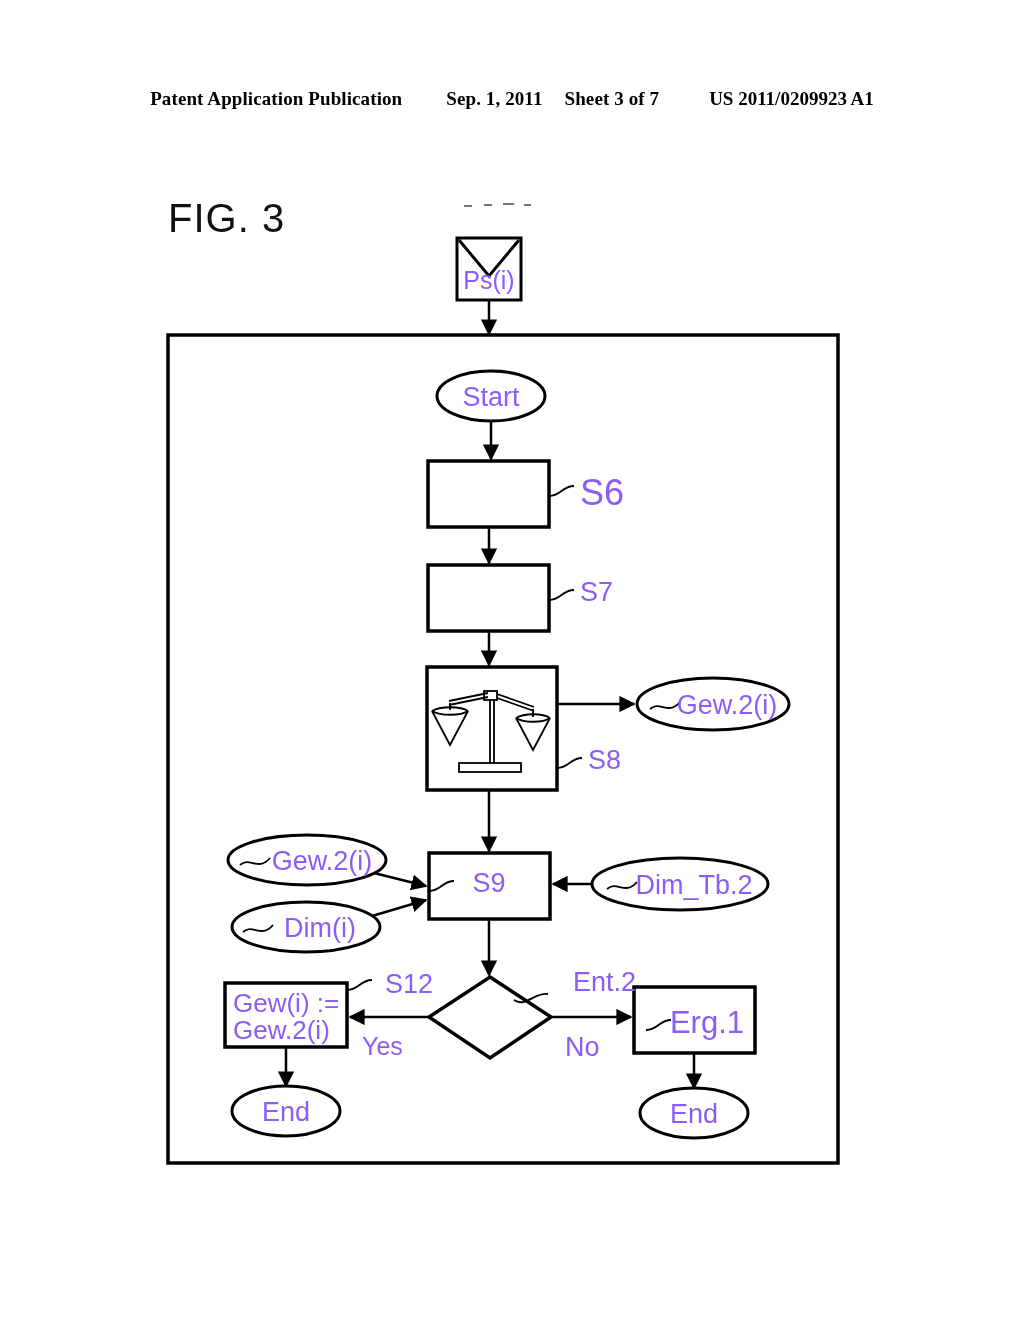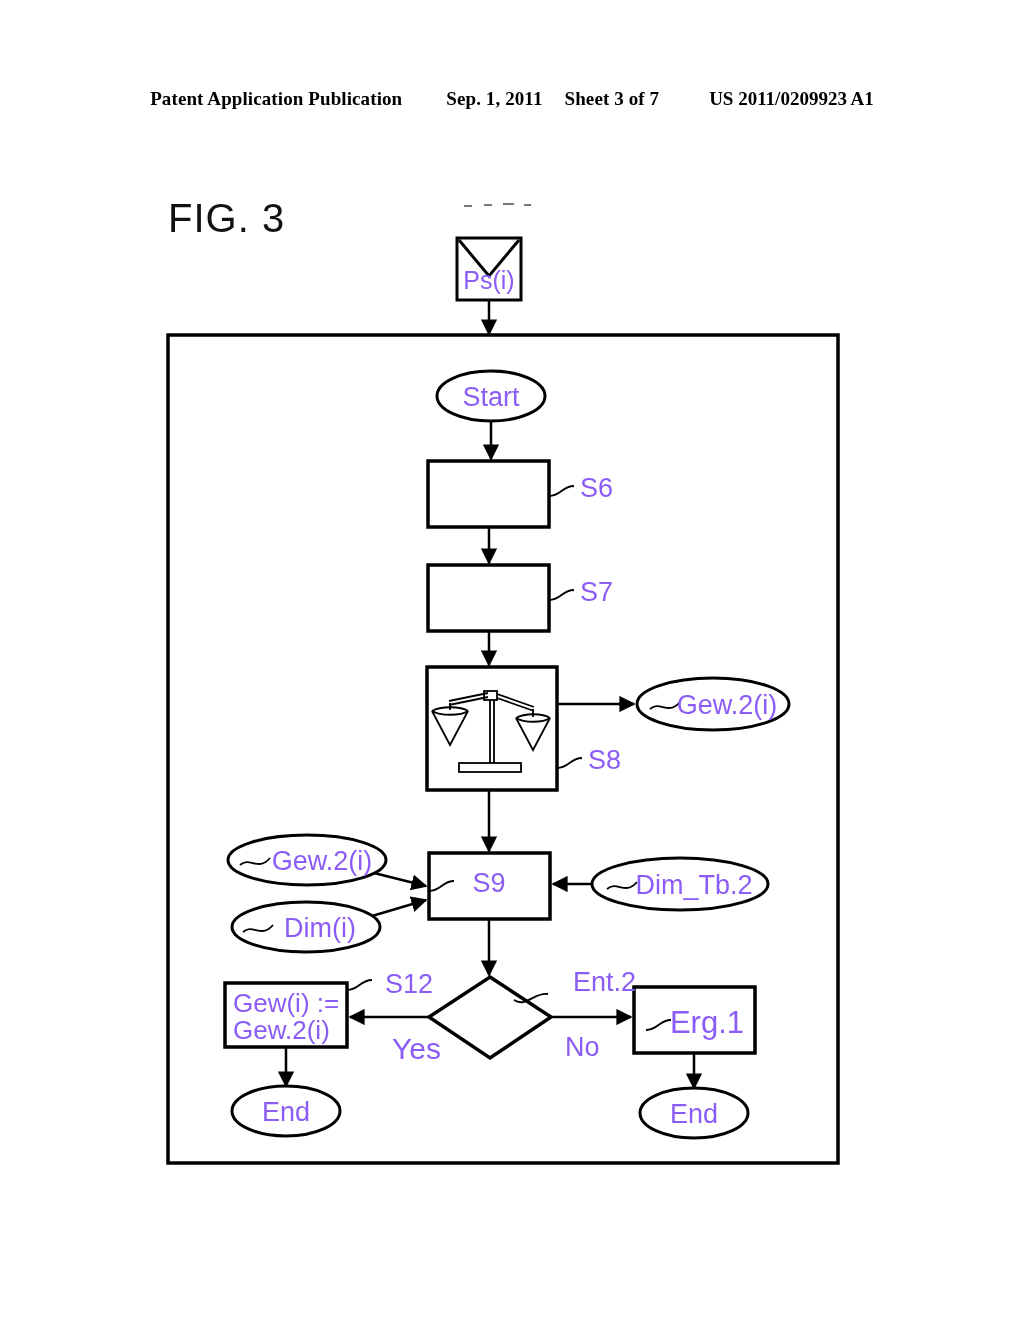--- a/index.html
+++ b/index.html
@@ -189,39 +189,39 @@
 
       <ellipse cx="286" cy="1111" rx="54" ry="25" stroke-width="3"></ellipse>
       <ellipse cx="694" cy="1113" rx="54" ry="25" stroke-width="3"></ellipse>
     </g>
   </svg>
 
   <div class="lbl center" style="left:489px; top:266px;">Ps(i)</div>
 
   <div class="lbl center" style="left:491px; top:382px; font-size:27px;">Start</div>
 
-  <div class="lbl" style="left:580px; top:473px; font-size:27px;">S6</div>
+  <div class="lbl" style="left:580px; top:473px; font-size:36px;">S6</div>
 
   <div class="lbl" style="left:580px; top:577px; font-size:27px;">S7</div>
 
   <div class="lbl" style="left:588px; top:745px; font-size:27px;">S8</div>
 
   <div class="lbl center" style="left:727px; top:690px; font-size:27px;">Gew.2(i)</div>
 
   <div class="lbl center" style="left:489px; top:868px; font-size:27px;">S9</div>
 
   <div class="lbl center" style="left:322px; top:846px; font-size:27px;">Gew.2(i)</div>
 
   <div class="lbl center" style="left:320px; top:913px; font-size:27px;">Dim(i)</div>
 
   <div class="lbl center" style="left:694px; top:870px; font-size:27px;">Dim_Tb.2</div>
 
   <div class="lbl" style="left:573px; top:967px; font-size:27px;">Ent.2</div>
 
-  <div class="lbl" style="left:392px; top:1032px; font-size:30px;">Yes</div>
+  <div class="lbl" style="left:362px; top:1032px; font-size:25px;">Yes</div>
 
   <div class="lbl" style="left:565px; top:1032px; font-size:27px;">No</div>
 
   <div class="lbl" style="left:385px; top:969px; font-size:27px;">S12</div>
 
   <div class="lbl" style="left:233px; top:989px; font-size:26px;">Gew(i) :=</div>
   <div class="lbl" style="left:233px; top:1016px; font-size:26px;">Gew.2(i)</div>
 
   <div class="lbl center" style="left:707px; top:1006px; font-size:31px;">Erg.1</div>
 

